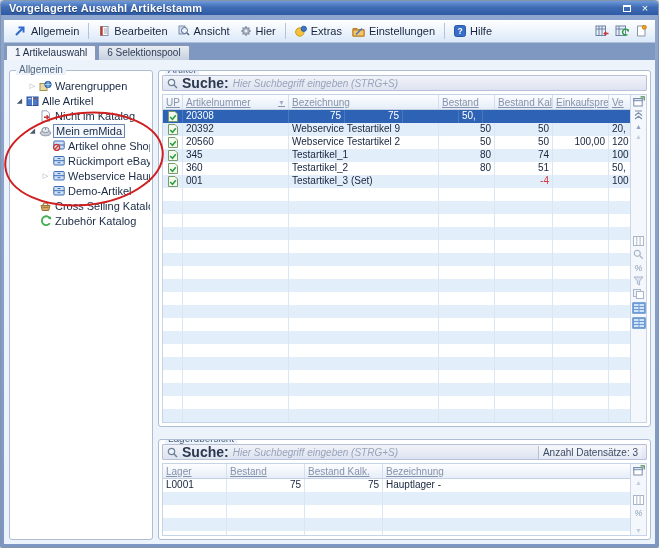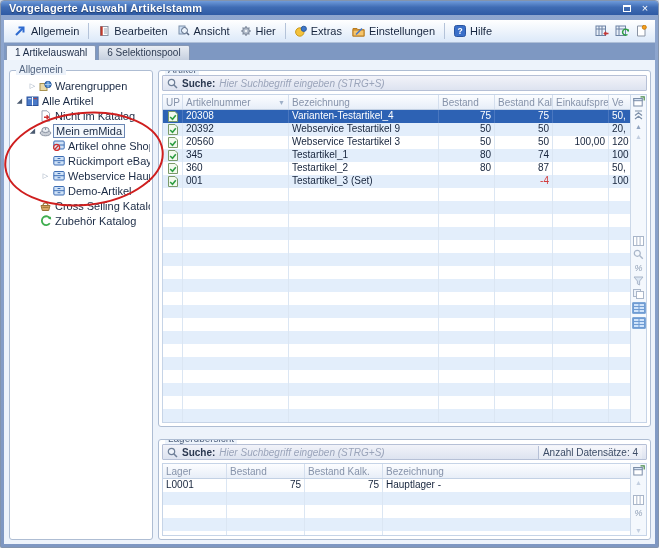--- a/index.html
+++ b/index.html
@@ -56,32 +56,32 @@
   .tree-exp.collapsed{color:#90a0b6;}
   .tree-ico{width:15px;flex:0 0 15px;display:flex;align-items:center;justify-content:center;}
   .tree-label{padding:0 2px;}
   .tree-label.selected{border:1px solid #6b87b4;background:#f4f8fd;}
   .annotation{position:absolute;left:-6px;top:20px;width:170px;height:130px;
     overflow:visible;pointer-events:none;z-index:6;}
   
   .searchbar{margin:4px 3px 3px 3px;height:16px;flex:0 0 16px;display:flex;align-items:center;
     background:linear-gradient(#f2f3f9,#dde3f0);border:1px solid #b6c0d6;border-radius:1px;
     padding:0 4px;gap:4px;overflow:hidden;}
-  .search-label{font-size:10px;font-weight:bold;color:#2a3850;}
+  .search-label{font-size:14px;font-weight:bold;color:#2a3850;}
   .search-ph{font-size:10px;font-style:italic;color:#9aa4ba;flex:1;white-space:nowrap;overflow:hidden;}
   .count-box{font-size:10px;color:#3c4c66;border-left:1px solid #b6c0d6;padding:1px 4px;
     background:linear-gradient(#f6f7fb,#e4e9f3);white-space:nowrap;}
   
   .grid-wrap{flex:1;display:flex;margin:0 3px 3px 3px;border:1px solid #c6d4e7;
     background:#fff;overflow:hidden;}
   .grid{flex:1;display:flex;flex-direction:column;overflow:hidden;min-width:0;}
   .g-head{display:flex;height:15px;flex:0 0 15px;background:linear-gradient(#fcfdff,#e7eef8);
     border-bottom:1px solid #c3d1e4;}
   .hcell{font-size:10px;color:#8693aa;padding:1px 3px;border-right:1px solid #d4dfee;
-    overflow:hidden;white-space:nowrap;display:flex;align-items:center;cursor:pointer;}
+    overflow:hidden;white-space:nowrap;display:flex;align-items:center;cursor:pointer;text-decoration:underline;}
   .hcell .sort{margin-left:auto;font-size:7px;color:#9fb0c8;padding-left:2px;}
   .g-body{flex:1;overflow:hidden;}
   .g-row{display:flex;height:13px;}
   .g-row.alt{background:#e3eefb;}
   .g-row.sel{background:#2d62b4;}
   .rcell{font-size:10px;color:#16243c;padding:0 3px;border-right:1px solid #dbe6f3;
     height:13px;line-height:12px;overflow:hidden;white-space:nowrap;}
   .g-row.sel .rcell{color:#fff;border-right-color:#4a77c0;}
   .rcell.num{text-align:right;}
   .rcell.neg{color:#d23a3a;}
@@ -383,21 +383,20 @@
                 </div>
               <div class="g-body" id="art-body">
                   <div class="g-row sel">
     <div class="rcell upcell" style="width:20px;flex:0 0 20px">
                       <svg width="12" height="11" viewBox="0 0 12 11">
                         <path d="M1.5 0.5 h6.5 l2.5 2.5 v7.5 h-9 z" fill="#f2f9ee" stroke="#7a9a6a"></path>
                         <path d="M3.2 6 l2.3 2.3 3.3 -4" stroke="#2f9e44" stroke-width="1.6" fill="none"></path>
                       </svg>
                     </div>
     <div class="rcell" style="width:106px;flex:0 0 106px">20308</div>
-    <div class="rcell" style="width:150px;flex:0 0 150px">Varianten-Testartikel_4</div>
     <div class="rcell num" style="width:56px;flex:0 0 56px">75</div>
     <div class="rcell num" style="width:58px;flex:0 0 58px">75</div>
     <div class="rcell num" style="width:56px;flex:0 0 56px"></div>
     <div class="rcell" style="width:24px;flex:0 0 24px">50,</div>
     </div>
                   <div class="g-row alt">
     <div class="rcell upcell" style="width:20px;flex:0 0 20px">
                       <svg width="12" height="11" viewBox="0 0 12 11">
                         <path d="M1.5 0.5 h6.5 l2.5 2.5 v7.5 h-9 z" fill="#f2f9ee" stroke="#7a9a6a"></path>
                         <path d="M3.2 6 l2.3 2.3 3.3 -4" stroke="#2f9e44" stroke-width="1.6" fill="none"></path>
@@ -411,21 +410,21 @@
     <div class="rcell" style="width:24px;flex:0 0 24px">20,</div>
     </div>
                   <div class="g-row ">
     <div class="rcell upcell" style="width:20px;flex:0 0 20px">
                       <svg width="12" height="11" viewBox="0 0 12 11">
                         <path d="M1.5 0.5 h6.5 l2.5 2.5 v7.5 h-9 z" fill="#f2f9ee" stroke="#7a9a6a"></path>
                         <path d="M3.2 6 l2.3 2.3 3.3 -4" stroke="#2f9e44" stroke-width="1.6" fill="none"></path>
                       </svg>
                     </div>
     <div class="rcell" style="width:106px;flex:0 0 106px">20560</div>
-    <div class="rcell" style="width:150px;flex:0 0 150px">Webservice Testartikel 3</div>
+    <div class="rcell" style="width:150px;flex:0 0 150px">Webservice Testartikel 2</div>
     <div class="rcell num" style="width:56px;flex:0 0 56px">50</div>
     <div class="rcell num" style="width:58px;flex:0 0 58px">50</div>
     <div class="rcell num" style="width:56px;flex:0 0 56px">100,00</div>
     <div class="rcell" style="width:24px;flex:0 0 24px">120</div>
     </div>
                   <div class="g-row alt">
     <div class="rcell upcell" style="width:20px;flex:0 0 20px">
                       <svg width="12" height="11" viewBox="0 0 12 11">
                         <path d="M1.5 0.5 h6.5 l2.5 2.5 v7.5 h-9 z" fill="#f2f9ee" stroke="#7a9a6a"></path>
                         <path d="M3.2 6 l2.3 2.3 3.3 -4" stroke="#2f9e44" stroke-width="1.6" fill="none"></path>
@@ -441,21 +440,21 @@
                   <div class="g-row ">
     <div class="rcell upcell" style="width:20px;flex:0 0 20px">
                       <svg width="12" height="11" viewBox="0 0 12 11">
                         <path d="M1.5 0.5 h6.5 l2.5 2.5 v7.5 h-9 z" fill="#f2f9ee" stroke="#7a9a6a"></path>
                         <path d="M3.2 6 l2.3 2.3 3.3 -4" stroke="#2f9e44" stroke-width="1.6" fill="none"></path>
                       </svg>
                     </div>
     <div class="rcell" style="width:106px;flex:0 0 106px">360</div>
     <div class="rcell" style="width:150px;flex:0 0 150px">Testartikel_2</div>
     <div class="rcell num" style="width:56px;flex:0 0 56px">80</div>
-    <div class="rcell num" style="width:58px;flex:0 0 58px">87</div>
+    <div class="rcell num" style="width:58px;flex:0 0 58px">51</div>
     <div class="rcell num" style="width:56px;flex:0 0 56px"></div>
     <div class="rcell" style="width:24px;flex:0 0 24px">50,</div>
     </div>
                   <div class="g-row alt">
     <div class="rcell upcell" style="width:20px;flex:0 0 20px">
                       <svg width="12" height="11" viewBox="0 0 12 11">
                         <path d="M1.5 0.5 h6.5 l2.5 2.5 v7.5 h-9 z" fill="#f2f9ee" stroke="#7a9a6a"></path>
                         <path d="M3.2 6 l2.3 2.3 3.3 -4" stroke="#2f9e44" stroke-width="1.6" fill="none"></path>
                       </svg>
                     </div>
@@ -697,21 +696,21 @@
           <span class="gb-label">Lagerübersicht</span>
           <div class="searchbar">
             <span class="s-ico" id="lag-search-ico">
                 <svg width="11" height="11" viewBox="0 0 11 11">
                   <circle cx="4.5" cy="4.5" r="3.2" fill="#eef3fa" stroke="#6e7f98" stroke-width="1.2"></circle>
                   <line x1="7" y1="7" x2="10" y2="10" stroke="#6e7f98" stroke-width="1.5"></line>
                 </svg>
               </span>
             <span class="search-label">Suche:</span>
             <span class="search-ph">Hier Suchbegriff eingeben (STRG+S)</span>
-            <span class="count-box">Anzahl Datensätze: 4</span>
+            <span class="count-box">Anzahl Datensätze: 3</span>
           </div>
           <div class="grid-wrap">
             <div class="grid">
               <div class="g-head" id="lag-head">
                   <div class="hcell" style="width:64px;flex:0 0 64px">
                     <span>Lager</span>
                   </div>
                   <div class="hcell" style="width:78px;flex:0 0 78px">
                     <span>Bestand</span>
                   </div>

